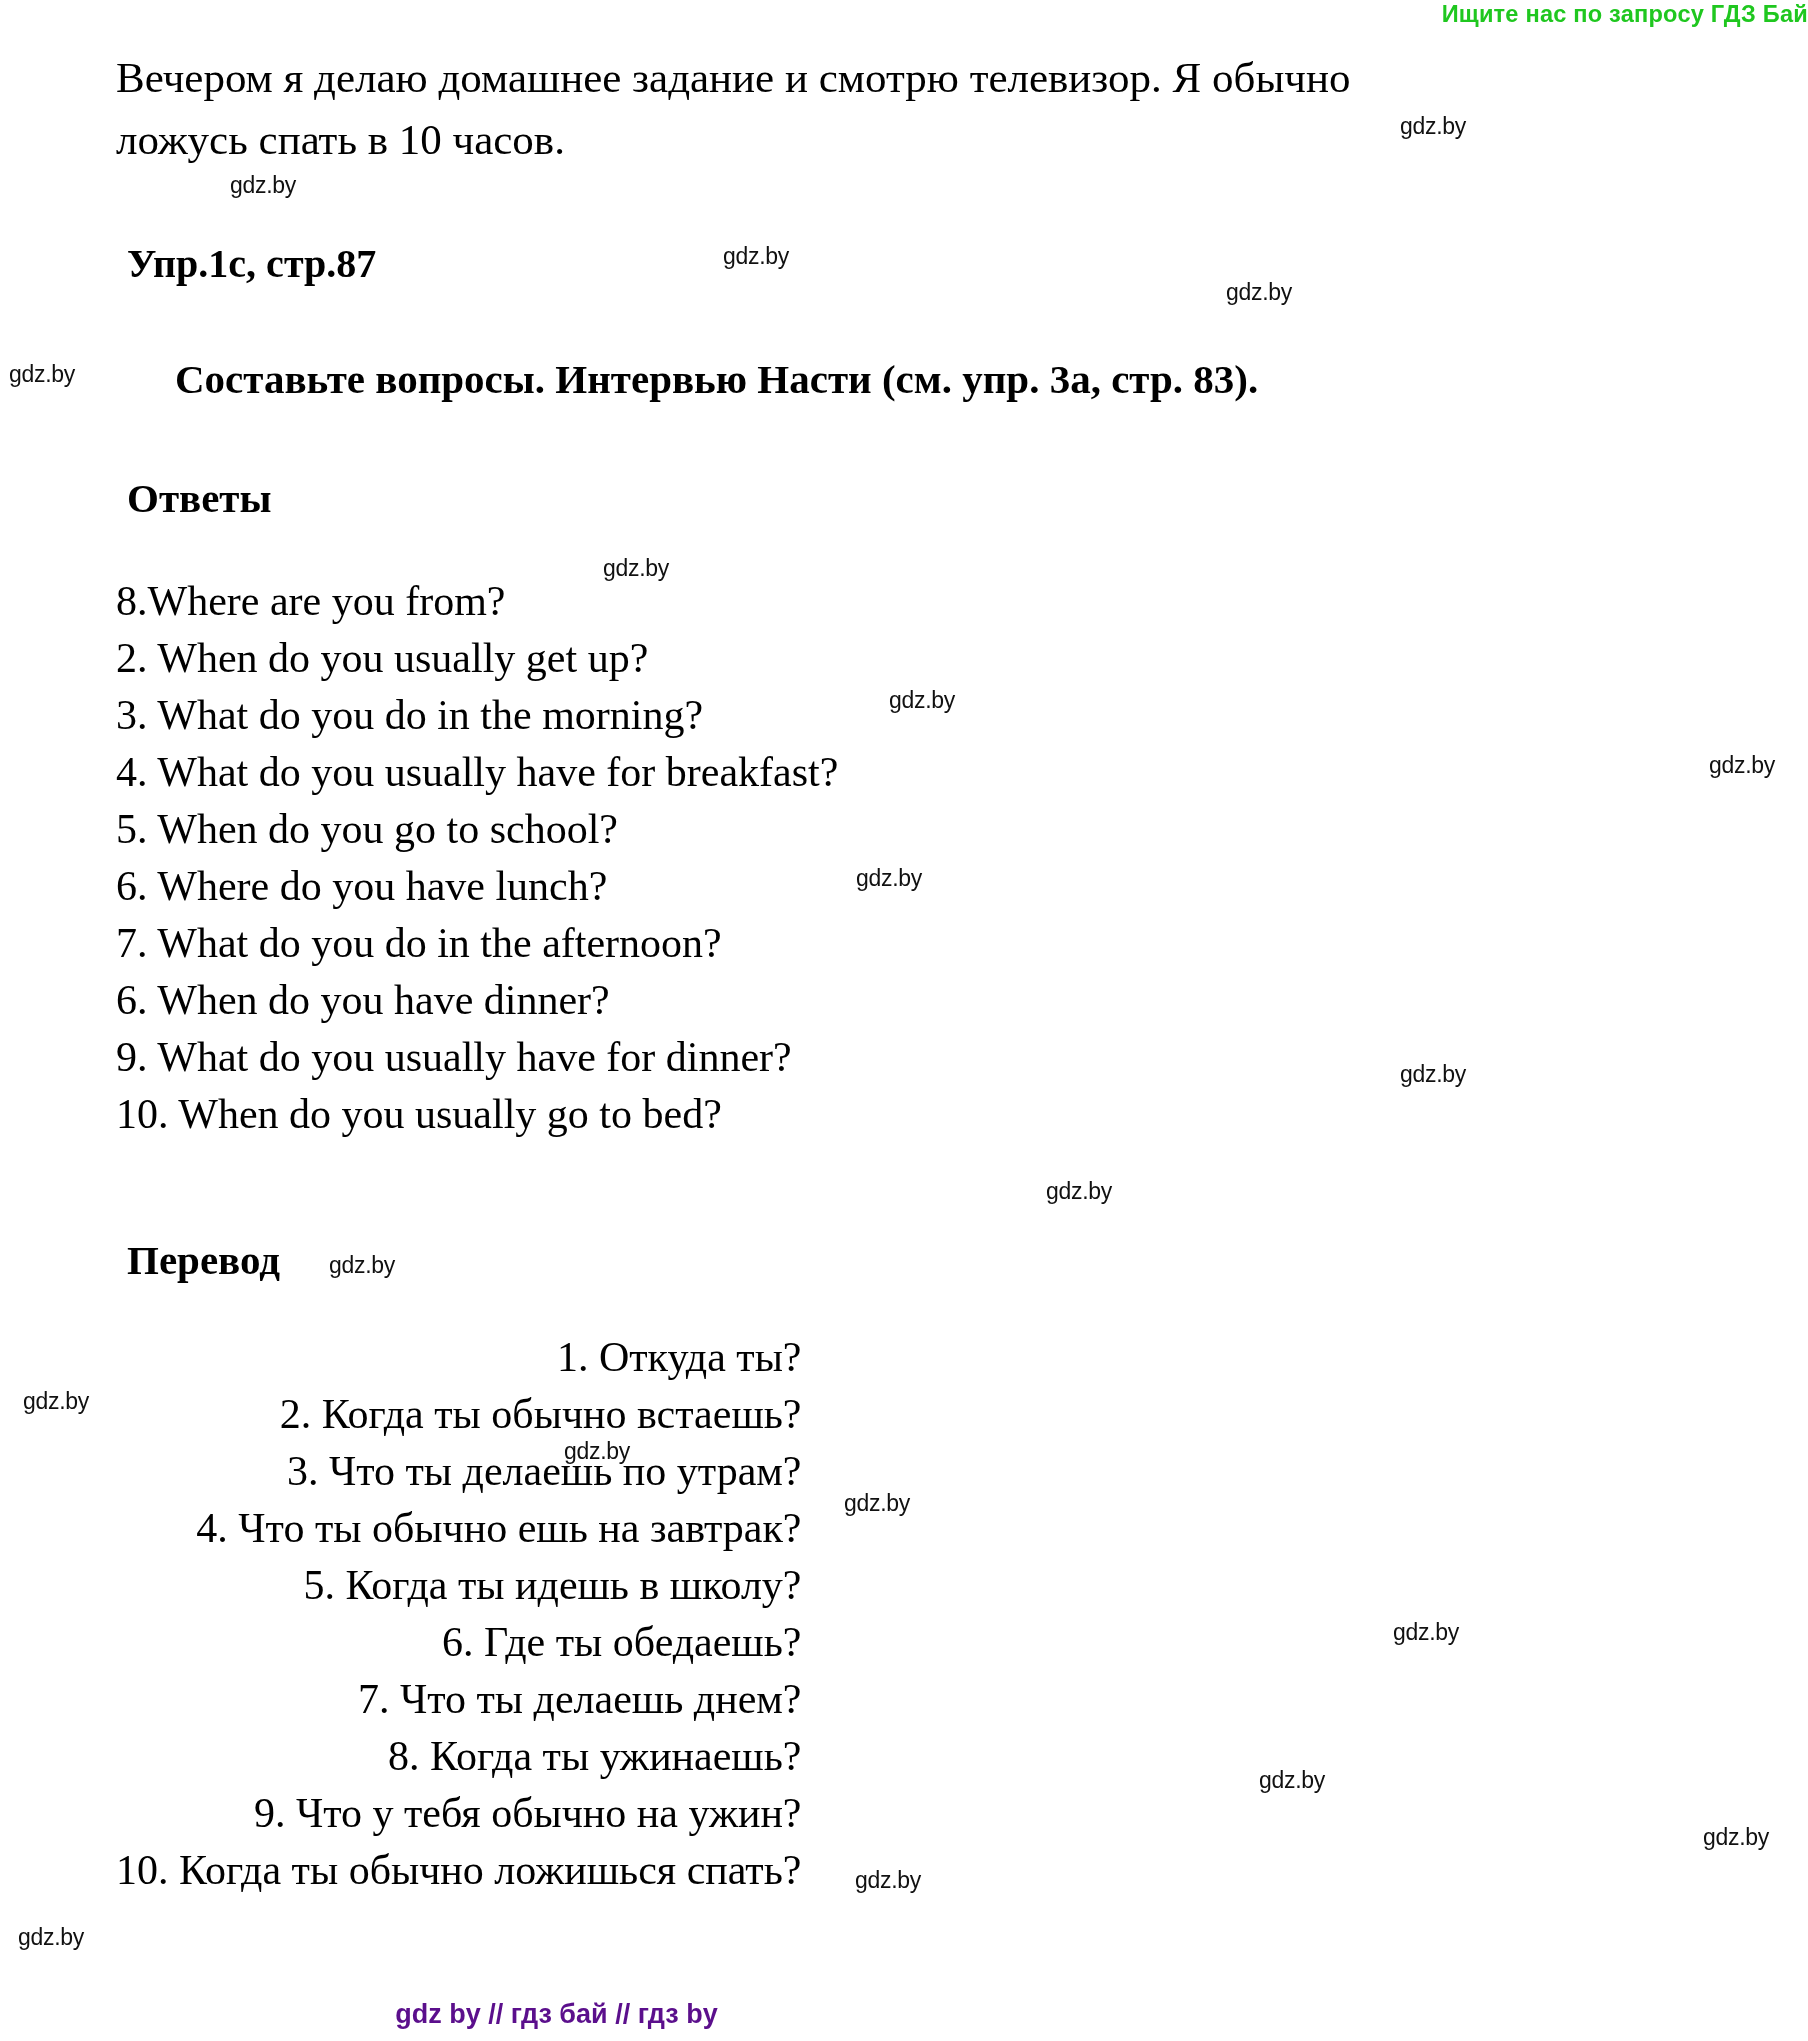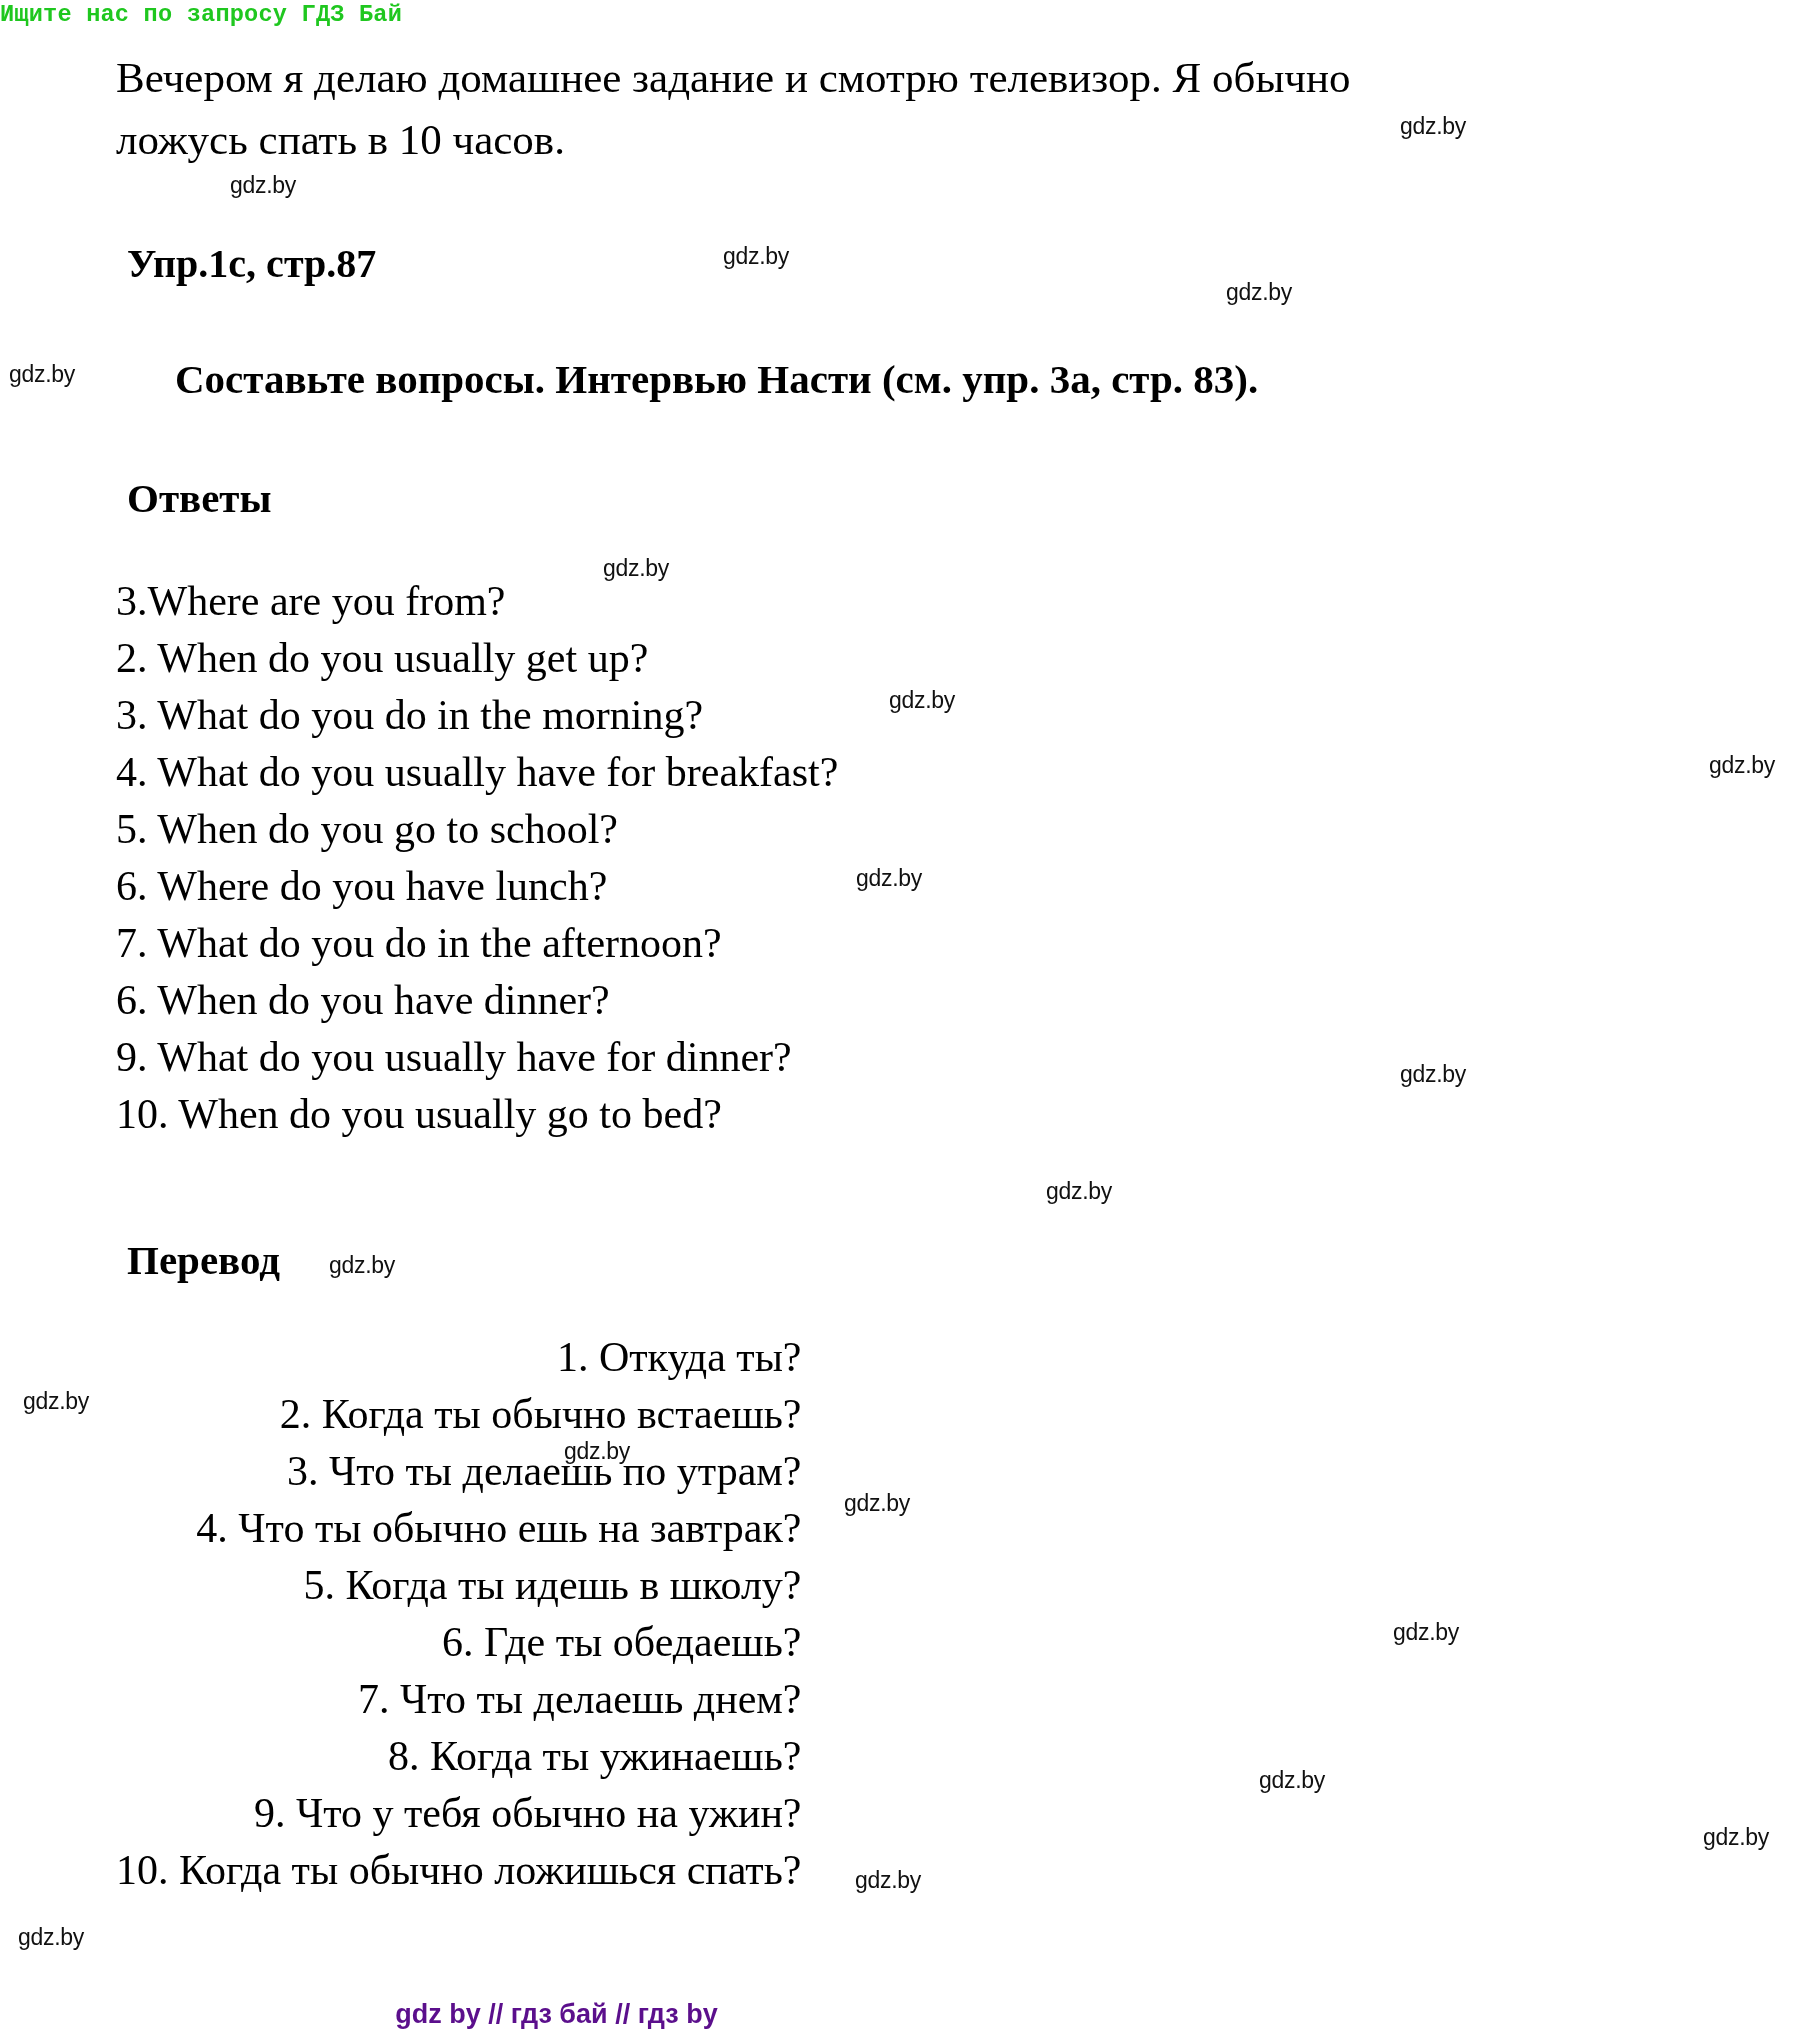--- a/index.html
+++ b/index.html
@@ -15,22 +15,22 @@
     color: #000000;
     overflow: hidden;
   }
 
   
   .promo-header {
     position: absolute;
     top: 0px;
     left: 0;
     width: 100%;
-    text-align: left;
-    font-family: Liberation Mono, monospace;
+    text-align: right;
+    font-family: Liberation Sans, sans-serif;
     font-size: 23.6px;
     font-weight: 600;
     color: #1fc71f;
     letter-spacing: 0.2px;
     line-height: 29px;
   }
 
   
   .doc {
     position: absolute;
@@ -134,21 +134,21 @@
     <span class="l2">ложусь спать в 10 часов.</span>
   </div>
 
   <div class="exercise-title">Упр.1c, стр.87</div>
 
   <div class="task-line">Составьте вопросы. Интервью Насти (см. упр. 3a, стр. 83).</div>
 
   <div class="section-heading heading-answers">Ответы</div>
 
   <ul class="qlist list-english">
-    <li>3.Where are you from?</li>
+    <li>8.Where are you from?</li>
     <li>2. When do you usually get up?</li>
     <li>3. What do you do in the morning?</li>
     <li>4. What do you usually have for breakfast?</li>
     <li>5. When do you go to school?</li>
     <li>6. Where do you have lunch?</li>
     <li>7. What do you do in the afternoon?</li>
     <li>6. When do you have dinner?</li>
     <li>9. What do you usually have for dinner?</li>
     <li>10. When do you usually go to bed?</li>
   </ul>

